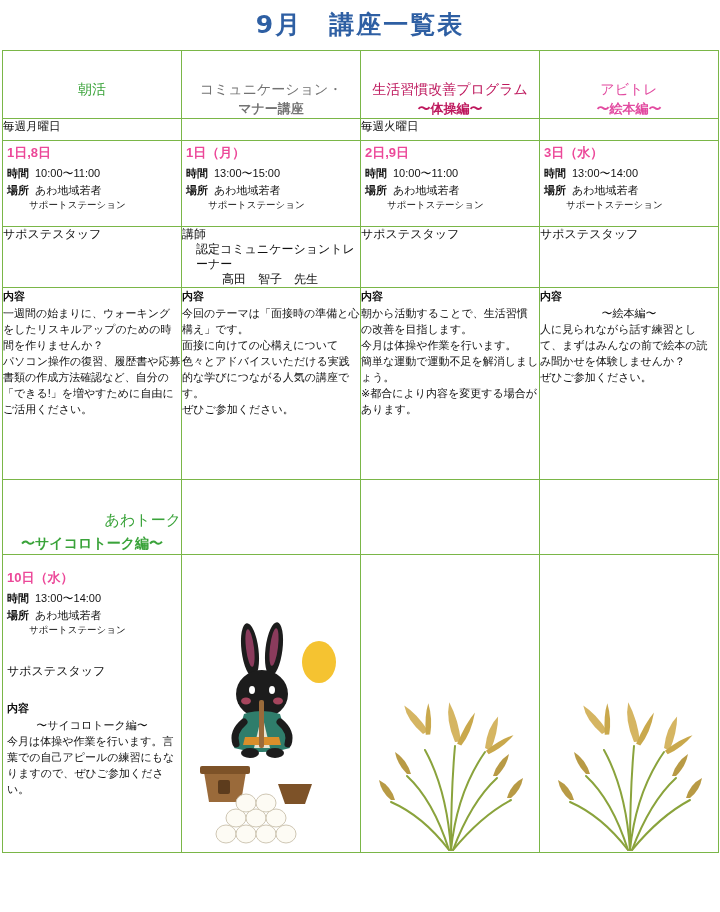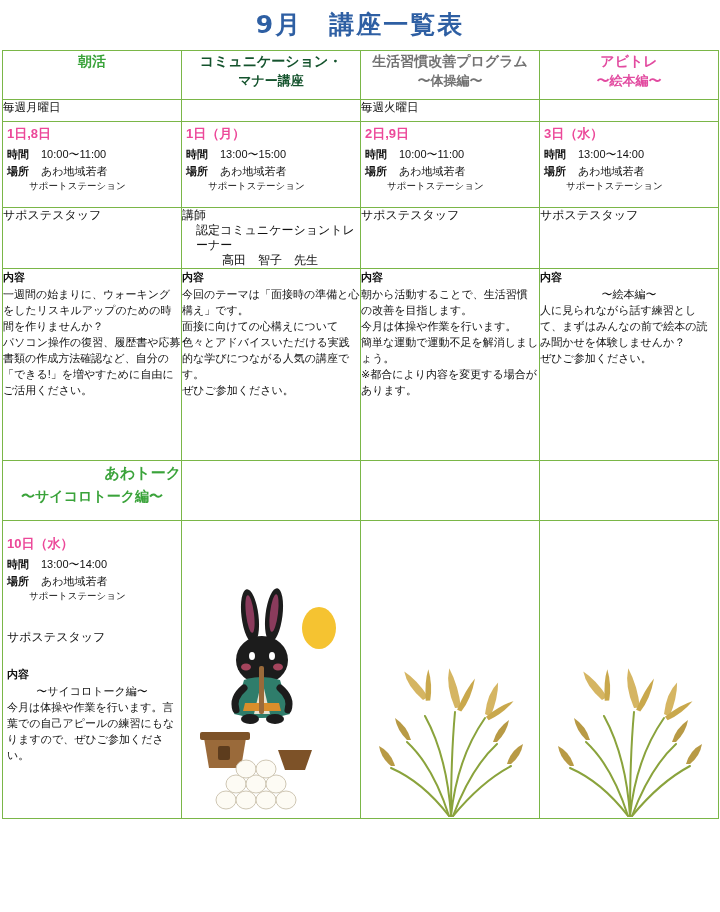--- a/index.html
+++ b/index.html
@@ -37,31 +37,32 @@
   .col { width: 179px; }
 
   
   .hdr {
     height: 49px;
     text-align: center;
     padding: 3px 2px;
   }
   .hdr .l1 {
     font-size: 14px;
-    font-weight: bold;
+    font-weight: normal;
     line-height: 20px;
+    margin-top: 28px;
   }
   .hdr .l2 {
     font-size: 13px;
     font-weight: bold;
     line-height: 19px;
   }
   .c-green { color: #3aa33a; }
-  .c-black { color: #14532d; }
-  .c-teal  { color: #737373; }
+  .c-black { color: #737373; }
+  .c-teal  { color: #be185d; }
   .c-pink  { color: #e24ba0; }
 
   .weekday {
     font-size: 11.5px;
     font-weight: normal;
     color: #111;
     padding: 4px 4px 3px 4px;
     height: 22px;
   }
   .dateline {
@@ -69,21 +70,21 @@
     font-weight: bold;
     color: #ec4899;
     padding: 3px 4px 2px 4px;
   }
   .kv {
     font-size: 11px;
     color: #111;
     padding: 2px 4px 0 4px;
     line-height: 15px;
   }
-  .kv .k { font-weight: bold; margin-right: 12px; }
+  .kv .k { font-weight: bold; margin-right: 6px; }
   .kv .sub {
     display: block;
     font-size: 9.5px;
     padding-left: 22px;
     line-height: 13px;
   }
   .block-info { height: 86px; }
   .staff {
     font-size: 12px;
     color: #111;

